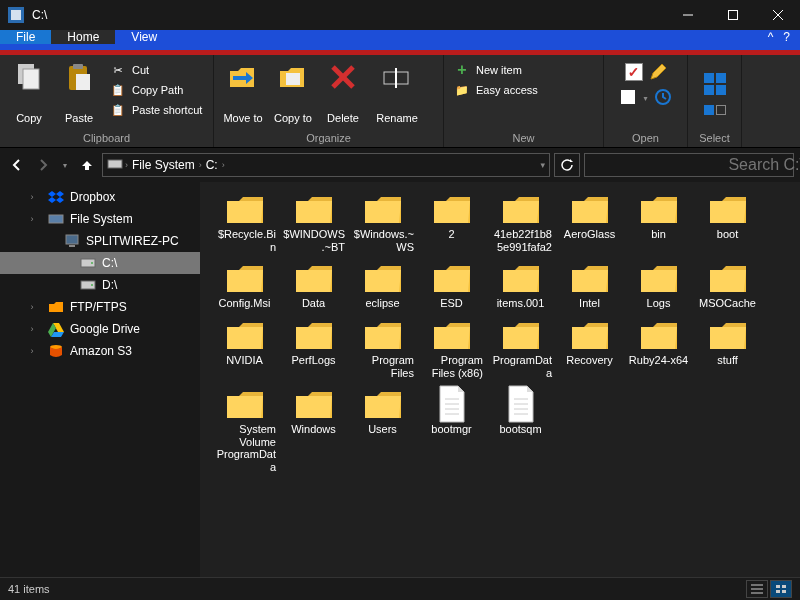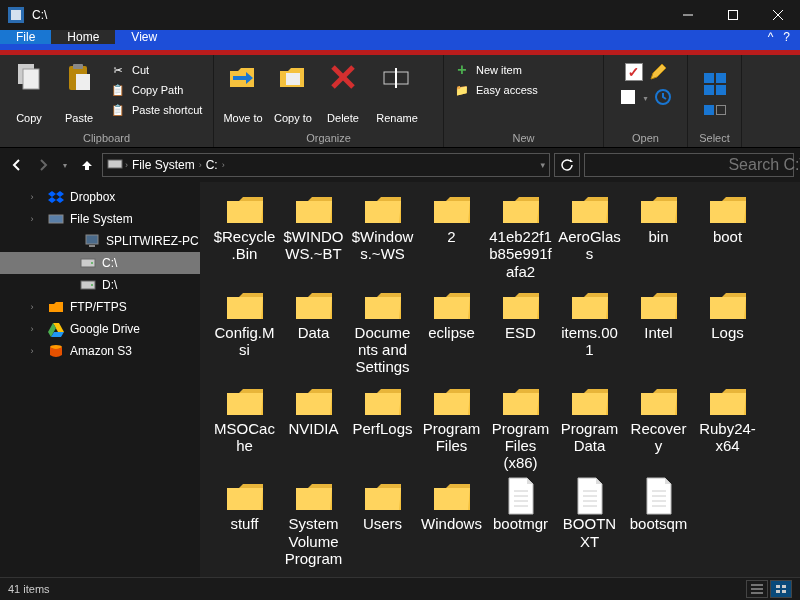--- a/index.html
+++ b/index.html
@@ -37,21 +37,21 @@
 .search-box input { background: transparent; border: none; color: #a16207; font-size: 16px; outline: none; flex: 1; text-align: right; }
 .body-row { display: flex; height: 395px; background: #000; }
 .sidebar { width: 200px; background: #191919; overflow: hidden; padding-top: 4px; }
 .tree-item { display: flex; align-items: center; gap: 6px; height: 22px; font-size: 12px; color: #fff; }
 .tree-item.sel { background: #777; }
 .tree-icon { width: 16px; height: 16px; display: flex; align-items: center; justify-content: center; }
 .main { flex: 1; background: #202020; overflow: hidden; padding: 8px 4px 0 10px; }
 .grid { display: flex; flex-wrap: wrap; gap: 0; align-content: flex-start; }
 .item { width: 65px; display: flex; flex-direction: column; align-items: center; margin: 0 2px 6px 2px; }
 .item-icon { width: 45px; height: 38px; display: flex; align-items: center; justify-content: center; }
-.item-label { font-size: 15px; text-align: center; line-height: 1.15; color: #fff; word-break: break-word; max-height: 52px; overflow: hidden; padding: 0 1px;}
+.item-label { font-size: 11px; text-align: right; line-height: 1.15; color: #fff; word-break: break-word; max-height: 52px; overflow: hidden; padding: 0 1px;}
 .statusbar { height: 23px; background: #1a1a1a; border-top: 1px solid #333; display: flex; align-items: center; padding: 0 8px; font-size: 11px; color: #ccc; }
 .statusbar .sp { flex: 1; }
 .view-btns { display: flex; gap: 2px; }
 .view-btn { width: 22px; height: 18px; border: 1px solid #444; display: flex; align-items: center; justify-content: center; }
 .view-btn.active { background: #0a4a7a; }
 .folder-svg { width: 42px; height: 36px; }
 .file-svg { width: 32px; height: 40px; }
 .chev{width:20px;display:flex;justify-content:center;color:#888;font-size:9px;}
 .open-top{display:flex;gap:6px;padding:4px 4px 2px 4px;}
 .open-bot{display:flex;gap:6px;padding:2px 4px;align-items:center;}
@@ -296,21 +296,21 @@
       </div>
       <div class="tree-item" style="padding-left: 22px;">
         <span class="chev">›</span>
         <span class="tree-icon">
           <svg width="16" height="16" viewBox="0 0 16 16">
             <rect x="1" y="4" width="14" height="8" fill="#5a7fa8" stroke="#888"></rect>
           </svg>
         </span>
         <span>File System</span>
       </div>
-      <div class="tree-item" style="padding-left: 58px;">
+      <div class="tree-item" style="padding-left: 38px;">
         <span class="chev"></span>
         <span class="tree-icon">
           <svg width="16" height="16" viewBox="0 0 16 16">
             <rect x="2" y="2" width="12" height="9" fill="#4a6a8a" stroke="#888"></rect>
             <rect x="5" y="12" width="6" height="2" fill="#888"></rect>
           </svg>
         </span>
         <span>SPLITWIREZ-PC</span>
       </div>
       <div class="tree-item sel" style="padding-left: 54px;">
@@ -467,30 +467,20 @@
           <div class="item-label">Data</div>
         </div>
         <div class="item">
           <div class="item-icon">
             <svg class="folder-svg" viewBox="0 0 42 36">
               <path d="M3 10 L15 10 L19 6 L39 6 L39 10 L3 10 Z" fill="#e8b53a"></path>
               <path d="M3 10 L39 10 L39 32 L3 32 Z" fill="#f5c13d"></path>
               <path d="M3 10 L39 10 L37 32 L3 32 Z" fill="#ffd45e"></path>
             </svg>
           </div>
-          <div class="item-label">Documents and Settings</div>
-        </div>
-        <div class="item">
-          <div class="item-icon">
-            <svg class="folder-svg" viewBox="0 0 42 36">
-              <path d="M3 10 L15 10 L19 6 L39 6 L39 10 L3 10 Z" fill="#e8b53a"></path>
-              <path d="M3 10 L39 10 L39 32 L3 32 Z" fill="#f5c13d"></path>
-              <path d="M3 10 L39 10 L37 32 L3 32 Z" fill="#ffd45e"></path>
-            </svg>
-          </div>
           <div class="item-label">eclipse</div>
         </div>
         <div class="item">
           <div class="item-icon">
             <svg class="folder-svg" viewBox="0 0 42 36">
               <path d="M3 10 L15 10 L19 6 L39 6 L39 10 L3 10 Z" fill="#e8b53a"></path>
               <path d="M3 10 L39 10 L39 32 L3 32 Z" fill="#f5c13d"></path>
               <path d="M3 10 L39 10 L37 32 L3 32 Z" fill="#ffd45e"></path>
             </svg>
           </div>
@@ -627,57 +617,44 @@
           <div class="item-label">System Volume ProgramData</div>
         </div>
         <div class="item">
           <div class="item-icon">
             <svg class="folder-svg" viewBox="0 0 42 36">
               <path d="M3 10 L15 10 L19 6 L39 6 L39 10 L3 10 Z" fill="#e8b53a"></path>
               <path d="M3 10 L39 10 L39 32 L3 32 Z" fill="#f5c13d"></path>
               <path d="M3 10 L39 10 L37 32 L3 32 Z" fill="#ffd45e"></path>
             </svg>
           </div>
+          <div class="item-label">Windows</div>
+        </div>
+        <div class="item">
+          <div class="item-icon">
+            <svg class="folder-svg" viewBox="0 0 42 36">
+              <path d="M3 10 L15 10 L19 6 L39 6 L39 10 L3 10 Z" fill="#e8b53a"></path>
+              <path d="M3 10 L39 10 L39 32 L3 32 Z" fill="#f5c13d"></path>
+              <path d="M3 10 L39 10 L37 32 L3 32 Z" fill="#ffd45e"></path>
+            </svg>
+          </div>
           <div class="item-label">Users</div>
-        </div>
-        <div class="item">
-          <div class="item-icon">
-            <svg class="folder-svg" viewBox="0 0 42 36">
-              <path d="M3 10 L15 10 L19 6 L39 6 L39 10 L3 10 Z" fill="#e8b53a"></path>
-              <path d="M3 10 L39 10 L39 32 L3 32 Z" fill="#f5c13d"></path>
-              <path d="M3 10 L39 10 L37 32 L3 32 Z" fill="#ffd45e"></path>
-            </svg>
-          </div>
-          <div class="item-label">Windows</div>
         </div>
         <div class="item">
           <div class="item-icon">
             <svg class="file-svg" viewBox="0 0 32 40">
               <path d="M4 2 L22 2 L28 8 L28 38 L4 38 Z" fill="#fff" stroke="#bbb"></path>
               <path d="M22 2 L22 8 L28 8 Z" fill="#ddd"></path>
               <line x1="9" y1="15" x2="23" y2="15" stroke="#ccc"></line>
               <line x1="9" y1="20" x2="23" y2="20" stroke="#ccc"></line>
               <line x1="9" y1="25" x2="23" y2="25" stroke="#ccc"></line>
               <line x1="9" y1="30" x2="23" y2="30" stroke="#ccc"></line>
             </svg>
           </div>
           <div class="item-label">bootmgr</div>
-        </div>
-        <div class="item">
-          <div class="item-icon">
-            <svg class="file-svg" viewBox="0 0 32 40">
-              <path d="M4 2 L22 2 L28 8 L28 38 L4 38 Z" fill="#fff" stroke="#bbb"></path>
-              <path d="M22 2 L22 8 L28 8 Z" fill="#ddd"></path>
-              <line x1="9" y1="15" x2="23" y2="15" stroke="#ccc"></line>
-              <line x1="9" y1="20" x2="23" y2="20" stroke="#ccc"></line>
-              <line x1="9" y1="25" x2="23" y2="25" stroke="#ccc"></line>
-              <line x1="9" y1="30" x2="23" y2="30" stroke="#ccc"></line>
-            </svg>
-          </div>
-          <div class="item-label">BOOTNXT</div>
         </div>
         <div class="item">
           <div class="item-icon">
             <svg class="file-svg" viewBox="0 0 32 40">
               <path d="M4 2 L22 2 L28 8 L28 38 L4 38 Z" fill="#fff" stroke="#bbb"></path>
               <path d="M22 2 L22 8 L28 8 Z" fill="#ddd"></path>
               <line x1="9" y1="15" x2="23" y2="15" stroke="#ccc"></line>
               <line x1="9" y1="20" x2="23" y2="20" stroke="#ccc"></line>
               <line x1="9" y1="25" x2="23" y2="25" stroke="#ccc"></line>
               <line x1="9" y1="30" x2="23" y2="30" stroke="#ccc"></line>

